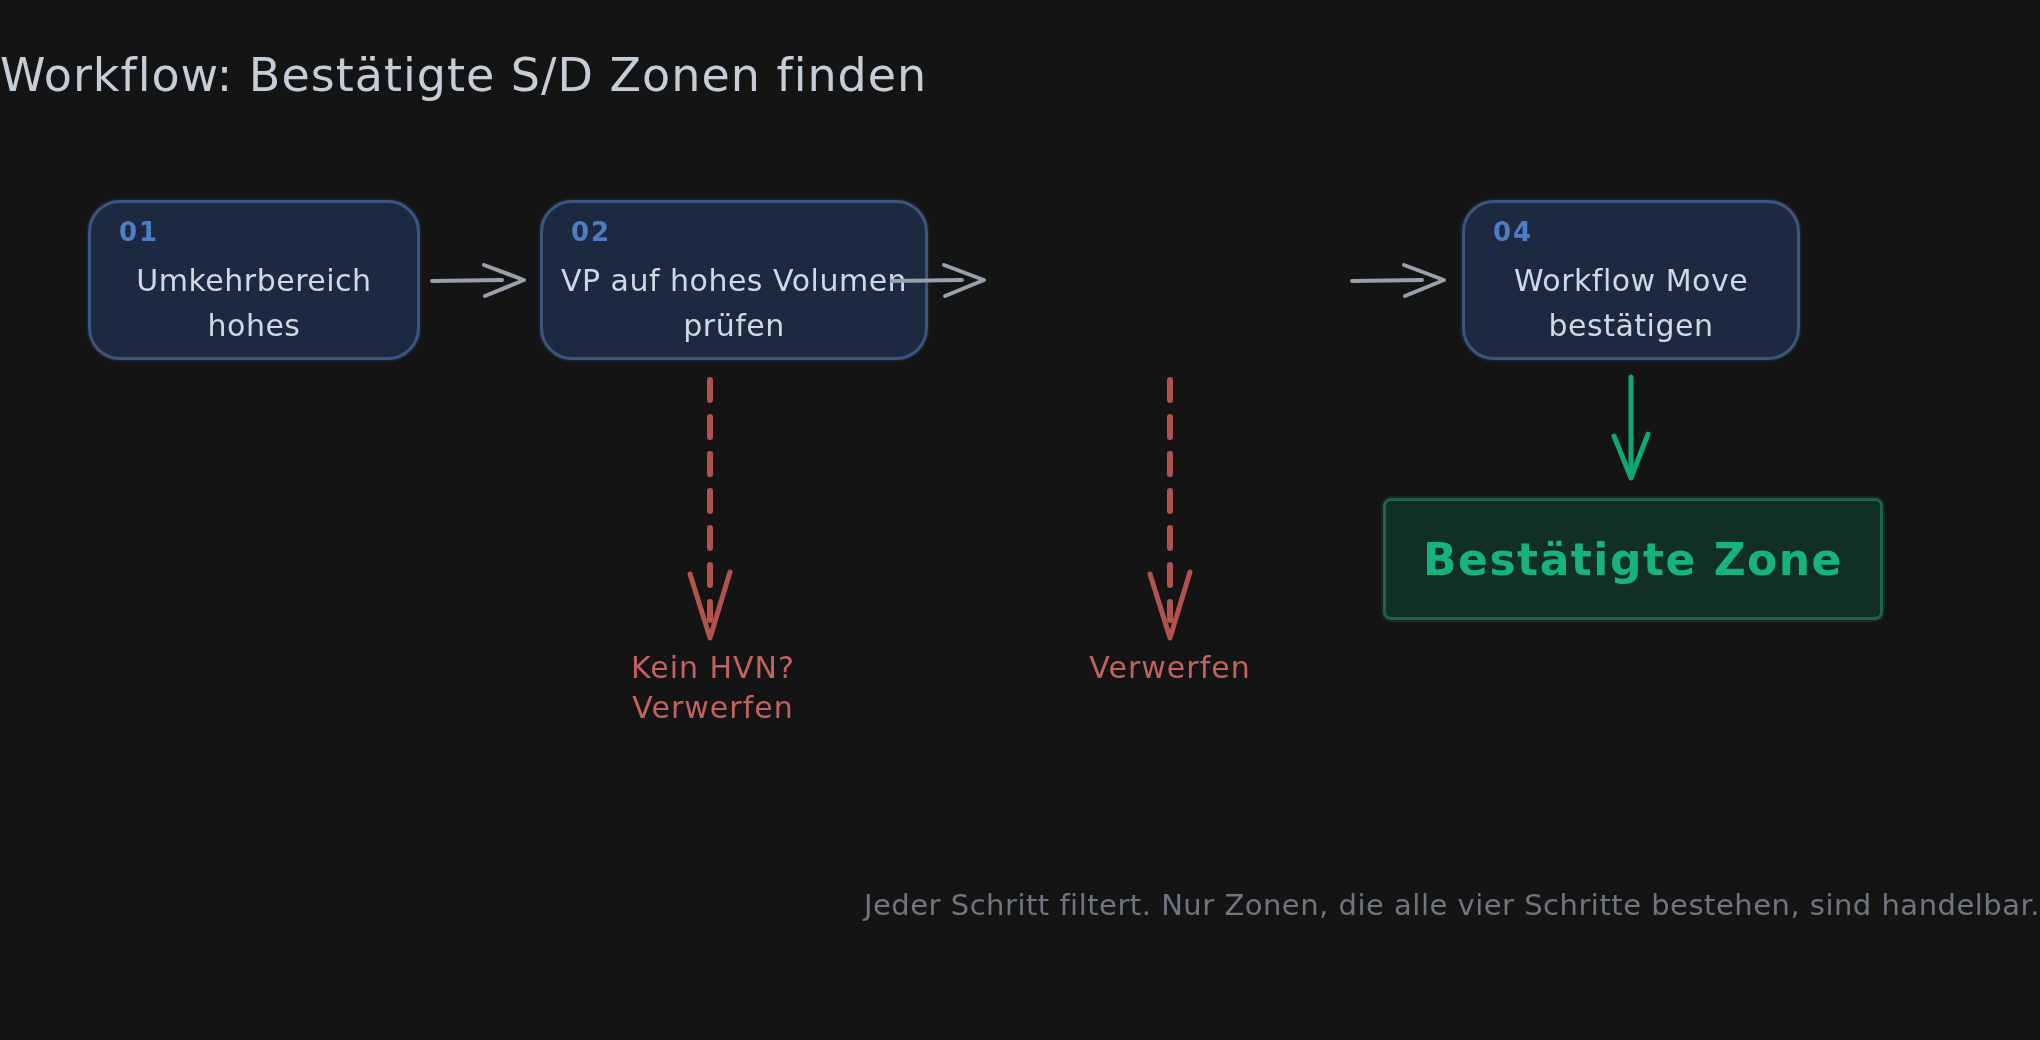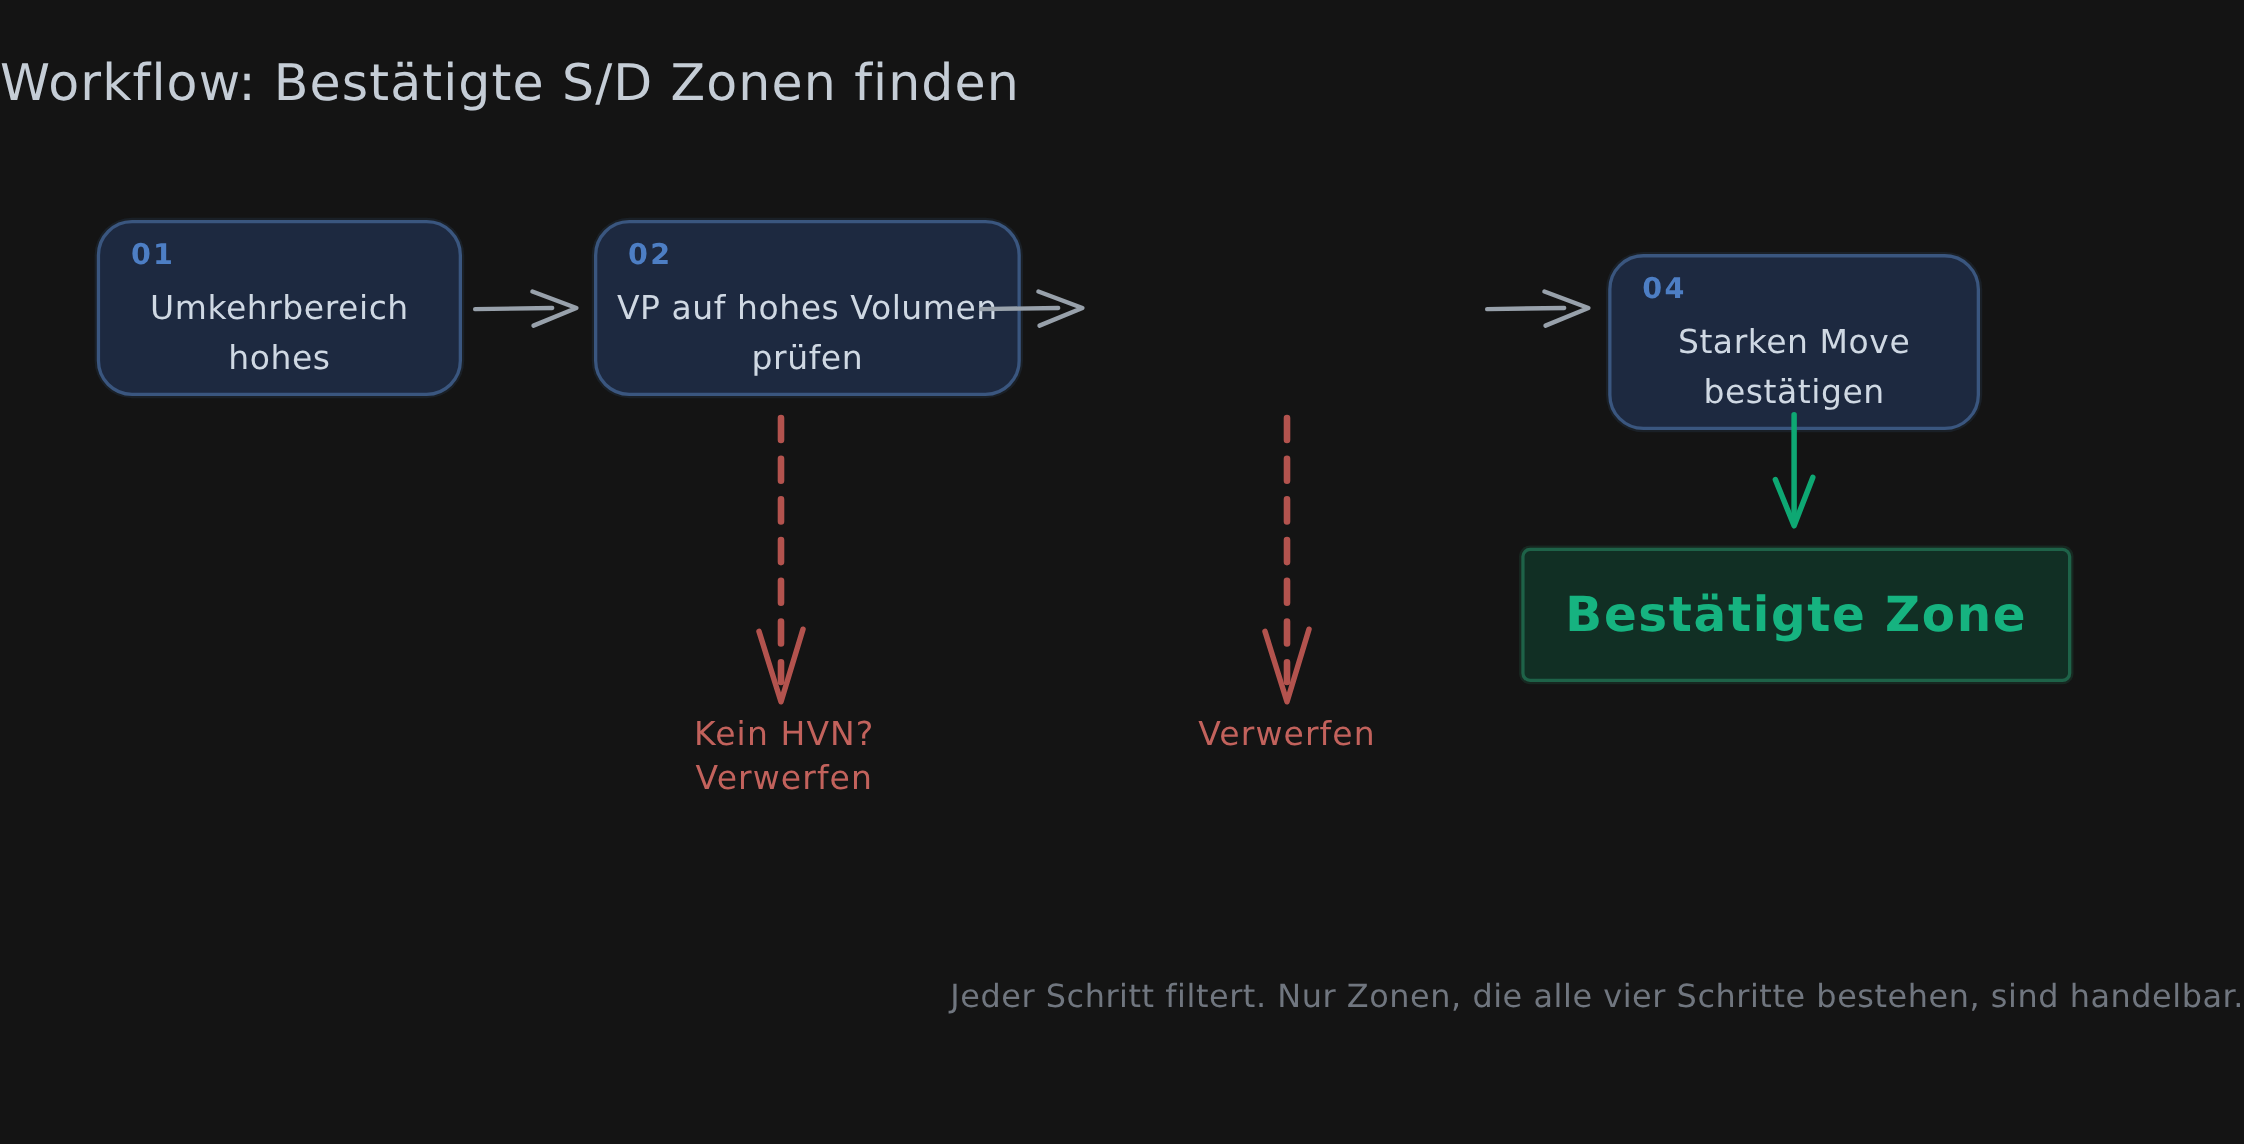--- a/index.html
+++ b/index.html
@@ -162,23 +162,23 @@
   </div>
 
 
   <div class="h-arrow" style="left:1348px;">
     <svg viewBox="0 0 104 44">
       <line x1="4" y1="23" x2="74" y2="22" stroke="currentColor" stroke-width="4" stroke-linecap="round"></line>
       <path d="M56 7 L96 22 L57 38" fill="none" stroke="currentColor" stroke-width="4" stroke-linecap="round" stroke-linejoin="round"></path>
     </svg>
   </div>
 
-  <div class="step-box" style="left:1462px; width:338px;margin-top:31px;">
+  <div class="step-box" style="left:1462px; width:338px;">
     <div class="step-number">04</div>
-    <div class="step-label">Starken Move bestätigen</div>
+    <div class="step-label">Workflow Move bestätigen</div>
   </div>
 
   <div class="dashed-arrow" style="left:680px;">
     <svg viewBox="0 0 60 270">
       <line x1="30" y1="4" x2="30" y2="244" stroke="currentColor" stroke-width="6" stroke-linecap="round" stroke-dasharray="20 17"></line>
       <path d="M10 198 L30 262 L50 196" fill="none" stroke="currentColor" stroke-width="5" stroke-linecap="round" stroke-linejoin="round"></path>
     </svg>
   </div>
 
   <div class="dashed-arrow" style="left:1140px;">

